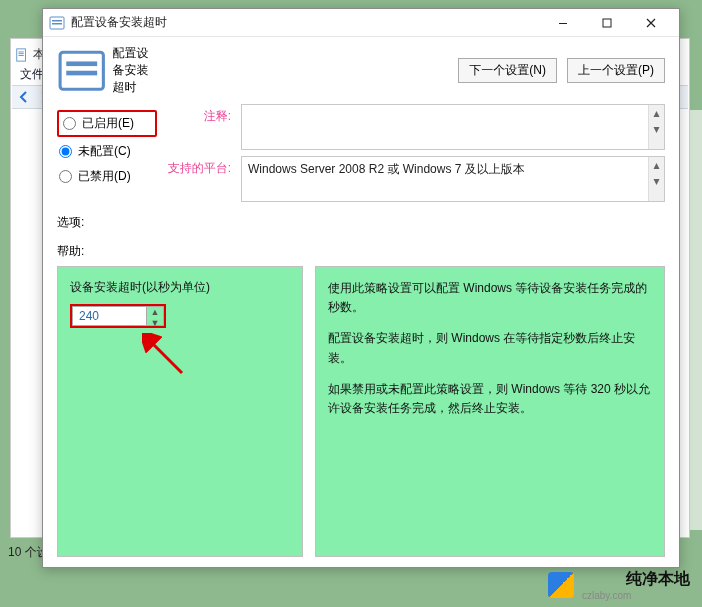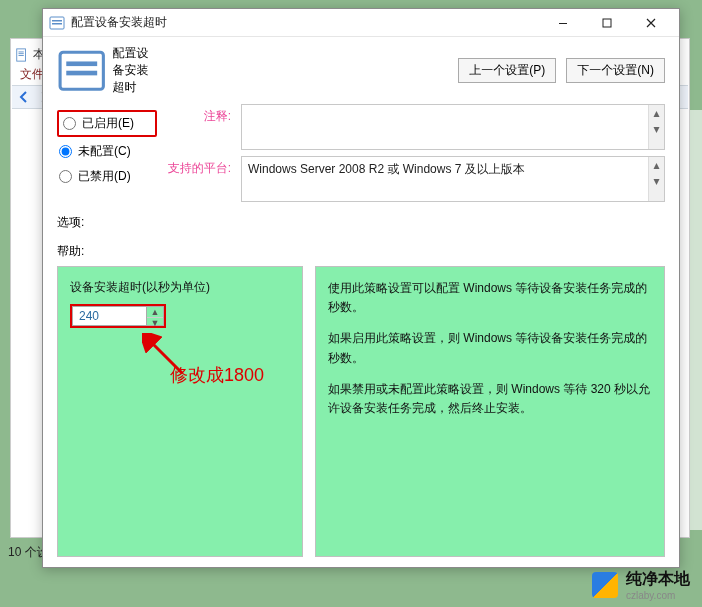--- a/index.html
+++ b/index.html
@@ -1,21 +1,21 @@
 <!DOCTYPE html>
 <html><head>
 <meta charset="utf-8">
 <style>
   * { box-sizing: border-box; font-family: "Microsoft YaHei", "Segoe UI", Tahoma, sans-serif; font-size: 12px; }
   body { margin: 0; width: 702px; height: 607px; background: #8eb98e; overflow: hidden; position: relative; }
 
   
   .bgwin { position:absolute; left:10px; top:38px; width:680px; height:500px; background:#fff; border:1px solid #ccc; }
   .bgwin-title { position:absolute; left:15px; top:46px; display:flex; align-items:center; gap:4px; color:#333; }
-  .bgwin-menubar { position:absolute; left:20px; top:66px; color:#7f1d1d; }
+  .bgwin-menubar { position:absolute; left:20px; top:66px; color:#0f172a; }
   .bgwin-toolbar { position:absolute; left:12px; top:85px; width:676px; height:24px; background:#eef3fa; border-top:1px solid #d0d8e0; border-bottom:1px solid #d0d8e0; display:flex; align-items:center; padding:0 4px; gap:4px; }
   .bgwin-toolbar svg { width:16px; height:16px; }
   .bg-count { position:absolute; left:8px; top:544px; color:#222; }
   .bg-rightstrip { position:absolute; right:0; top:110px; width:12px; height:420px; background:rgba(255,255,255,0.6); }
 
   
   .dialog {
     position:absolute; left:42px; top:8px; width:638px; height:560px;
     background:#fff; border:1px solid #8a8a8a; box-shadow:0 2px 12px rgba(0,0,0,.25);
     display:flex; flex-direction:column;
@@ -60,21 +60,21 @@
   .spinbtns div:first-child { border-bottom:1px solid #ccc; }
 
   .annot-arrow { position:absolute; left:84px; top:66px; pointer-events:none; }
   .annot-text { position:absolute; left:112px; top:96px; color:#d00; font-size:18px; font-weight:500; white-space:nowrap; }
 
   .helpbody p { margin:0 0 12px 0; line-height:1.6; color:#111; }
 
   
   .watermark { position:absolute; right:12px; bottom:6px; display:flex; align-items:center; gap:8px; }
   .wlogo { width:26px; height:26px; background:linear-gradient(135deg,#2a7de1 50%,#ffb400 50%); border-radius:4px; }
-  .wtext-cn { font-size:16px; font-weight:700; color:#111; }
+  .wtext-cn { font-size:16px; font-weight:700; color:#111;margin-left:44px; }
   .wtext-en { font-size:10px; color:#888; }
 
   .doc-icon { width:14px; height:14px; }
 </style>
 </head>
 <body>
 
 <div class="bgwin"></div>
 <div class="bgwin-title">
   <svg class="doc-icon" viewBox="0 0 16 16">
@@ -126,22 +126,22 @@
   <div class="toprow">
     <div class="left">
       <svg class="tb-icon" viewBox="0 0 16 16">
           <rect x="1" y="2" width="14" height="12" rx="1" fill="#fff" stroke="#5b8ec9"></rect>
           <rect x="3" y="5" width="10" height="1.5" fill="#5b8ec9"></rect>
           <rect x="3" y="8" width="10" height="1.5" fill="#5b8ec9"></rect>
         </svg>
       <span>配置设备安装超时</span>
     </div>
     <div class="spacer"></div>
+    <div class="btn">下一个设置(N)</div>
     <div class="btn">上一个设置(P)</div>
-    <div class="btn">下一个设置(N)</div>
   </div>
 
   <div class="middle">
     <div class="radiocol">
       <label class="radio highlight">
         <input type="radio" name="cfg" style="">
         <span>已启用(E)</span>
       </label>
       <label class="radio">
         <input type="radio" name="cfg" checked="" style="">
@@ -196,26 +196,25 @@
       </div>
 
       <svg class="annot-arrow" width="50" height="50">
         <defs>
             <marker id="ah" markerWidth="8" markerHeight="8" refX="2" refY="4" orient="auto">
               <path d="M0,0 L8,4 L0,8 Z" fill="#d00"></path>
             </marker>
           </defs>
         <path d="M40,40 L8,8" stroke="#d00" stroke-width="3" fill="none" marker-end="url(#ah)"></path>
       </svg>
-      <div class="annot-text">修改成1800</div>
     </div>
 
     <div class="pane pane-right helpbody">
       <p>使用此策略设置可以配置 Windows 等待设备安装任务完成的秒数。</p>
-      <p>如果启用此策略设置，则 Windows 等待设备安装任务完成的秒数。</p>
+      <p>配置设备安装超时，则 Windows 在等待指定秒数后终止安装。</p>
       <p>如果禁用或未配置此策略设置，则 Windows 等待 320 秒以允许设备安装任务完成，然后终止安装。</p>
     </div>
   </div>
 
 </div>
 
 <div class="watermark">
   <div class="wlogo"></div>
   <div>
     <div class="wtext-cn">纯净本地</div>

